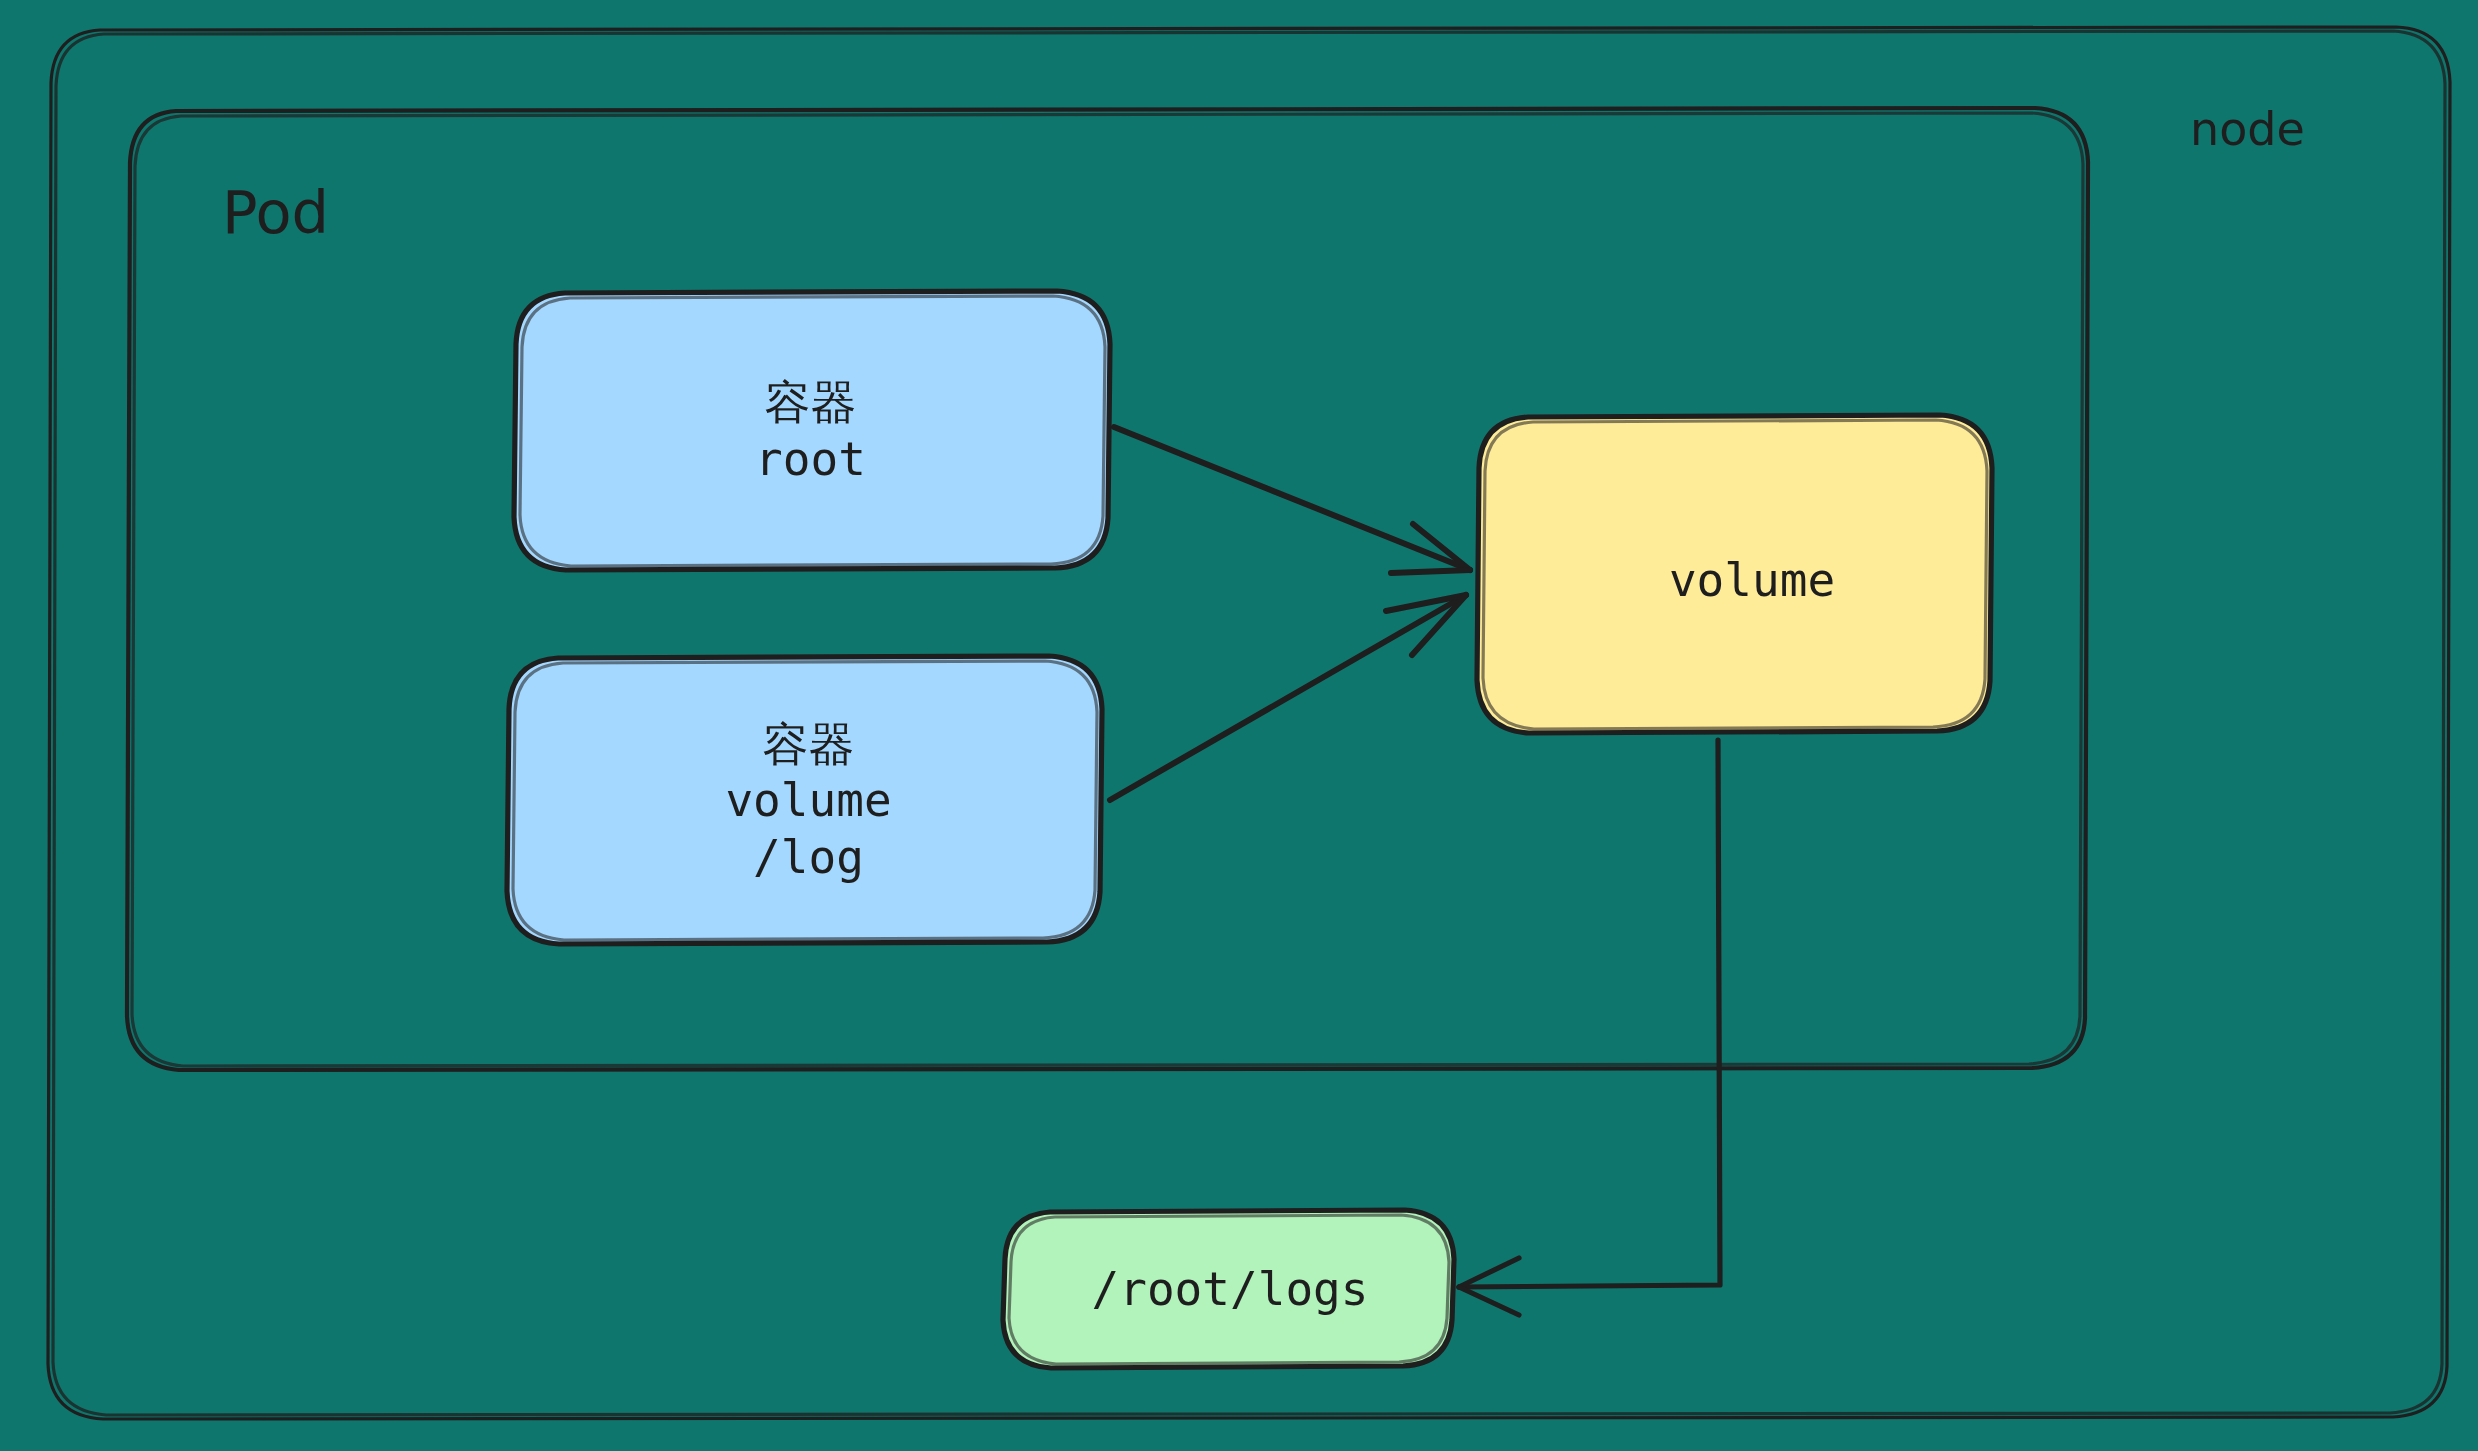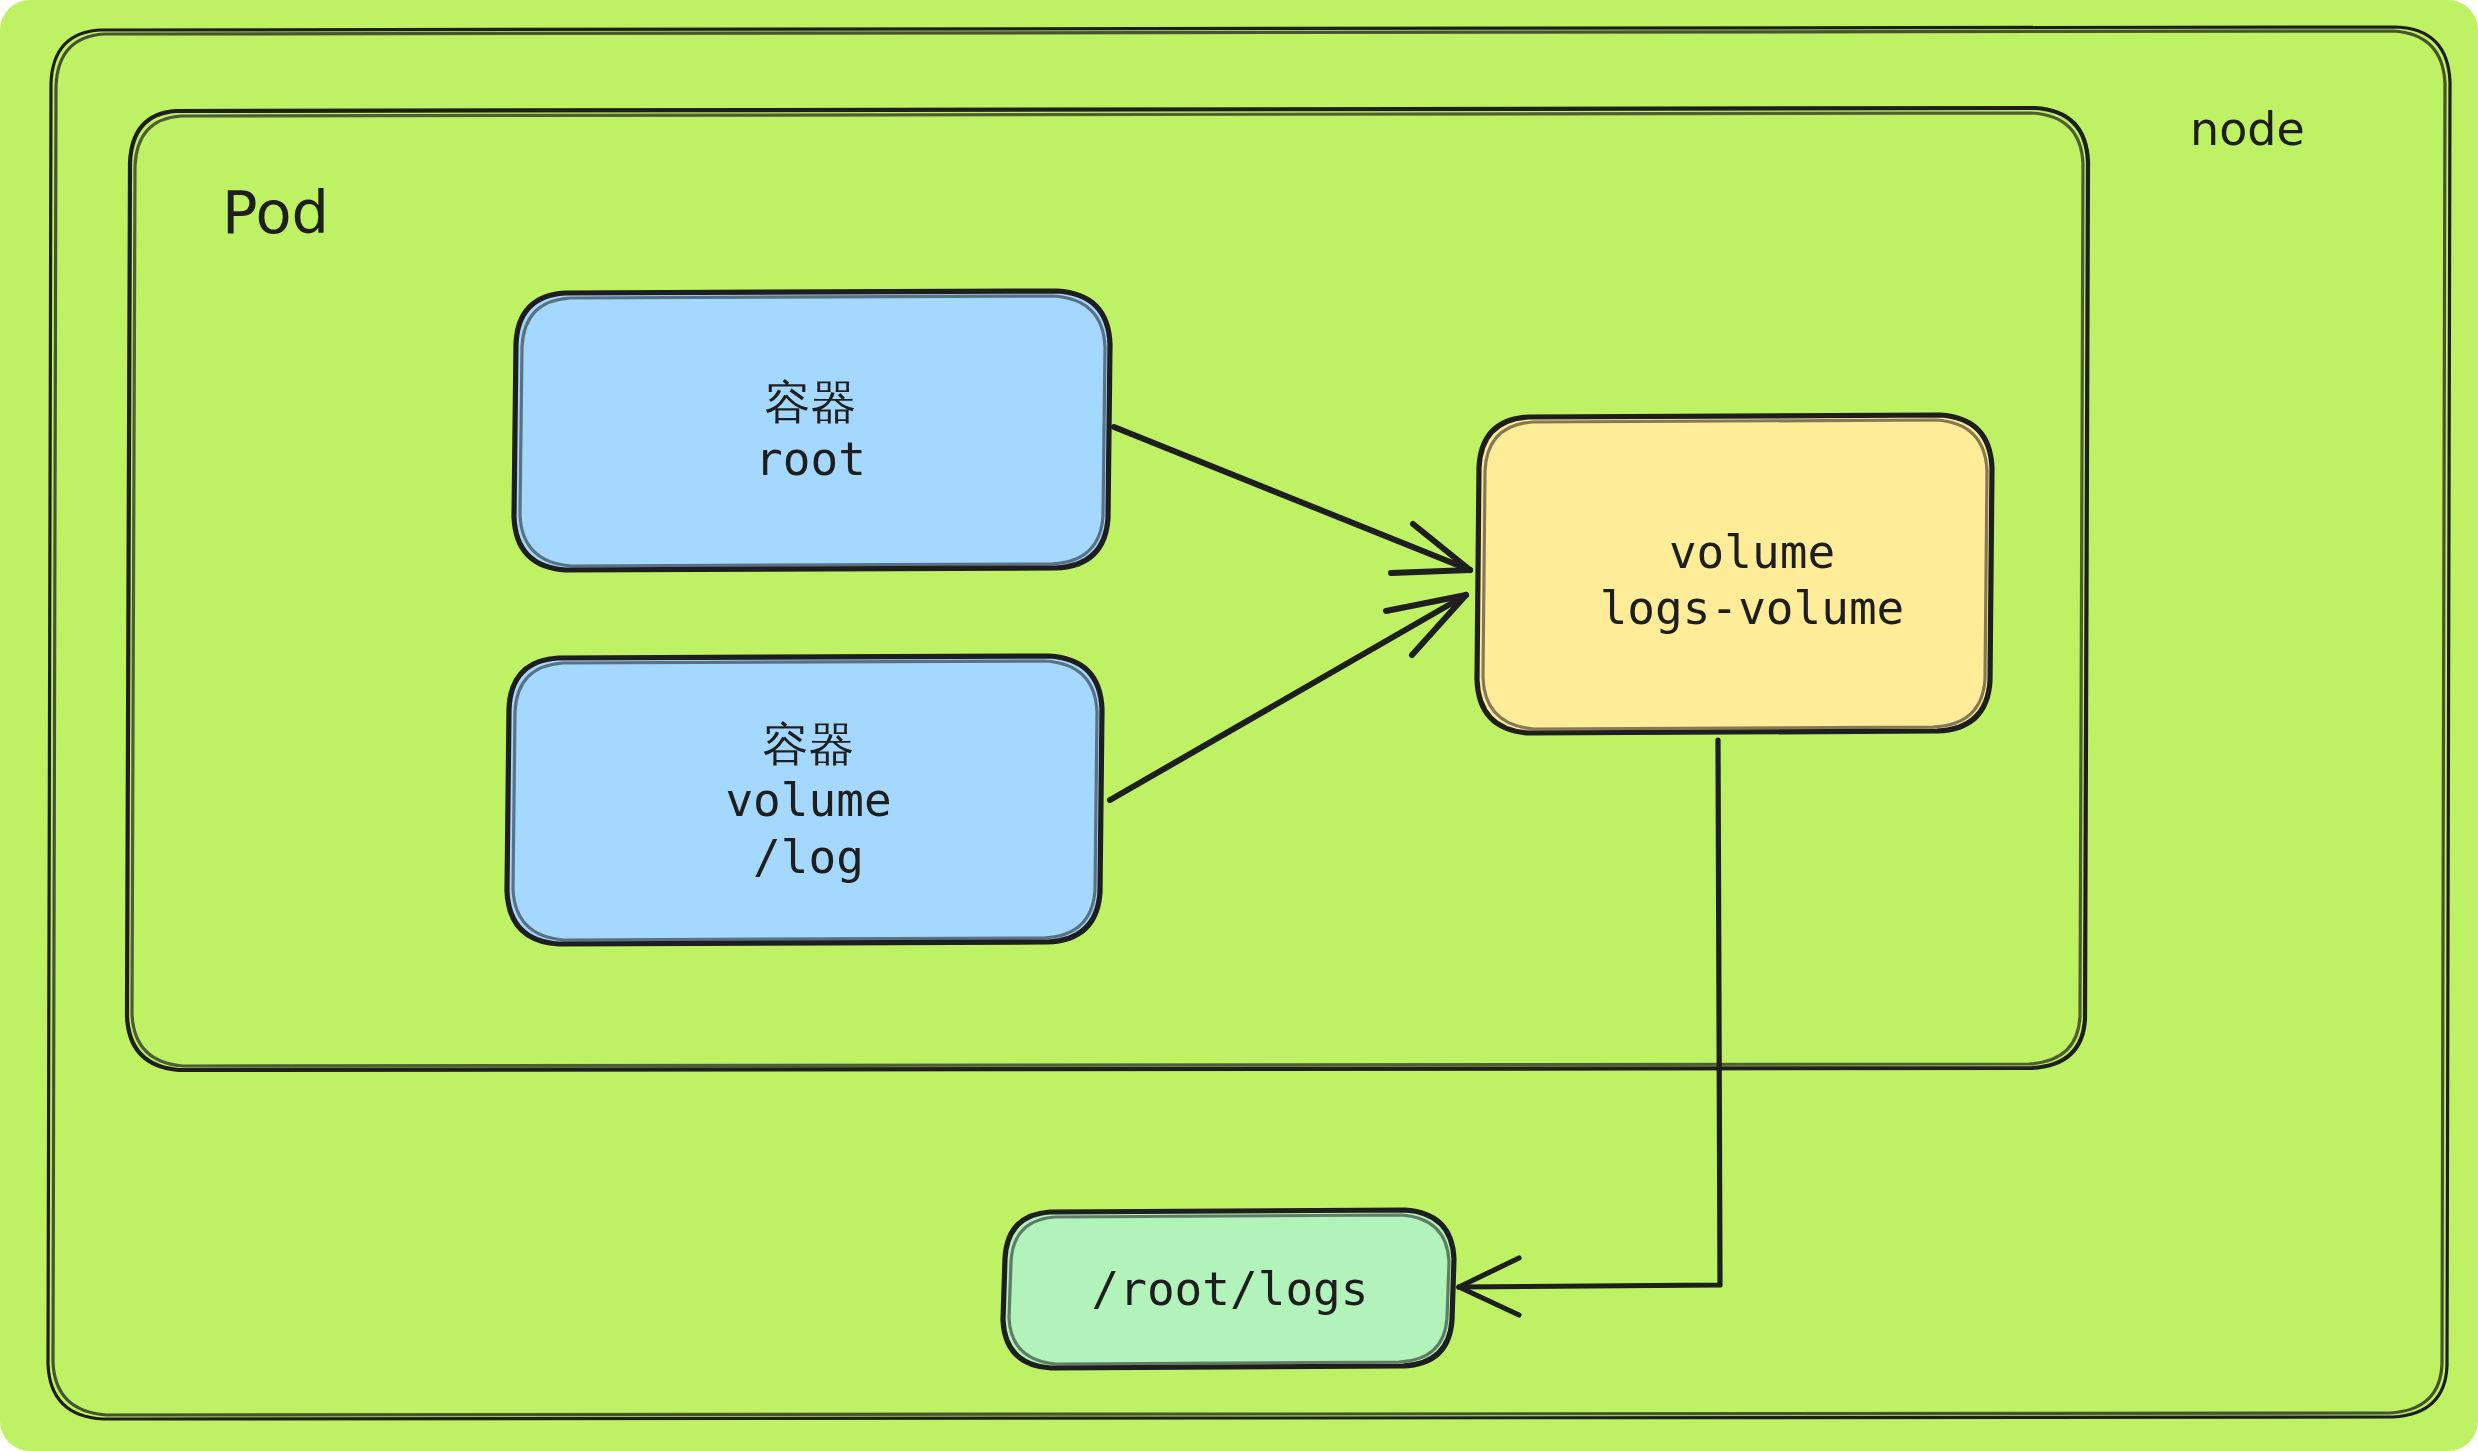--- a/index.html
+++ b/index.html
@@ -4,24 +4,23 @@
 <style>
   html, body {
     margin: 0;
     padding: 0;
     background: #ffffff;
   }
   #canvas {
     position: relative;
     width: 2478px;
     height: 1451px;
-    background: #bef264;
+    background: #0f766e;
     overflow: hidden;
     font-family: "DejaVu Sans", sans-serif;
-    border-radius: 30px;
   }
   #sketch {
     position: absolute;
     inset: 0;
     width: 2478px;
     height: 1451px;
   }
   .lbl {
     position: absolute;
     display: flex;
@@ -150,20 +149,19 @@
   </div>
 
   <div class="lbl box-label" id="busybox-label">
     <span class="cjk">容器</span>
     <span class="code">volume</span>
     <span class="code">/log</span>
   </div>
 
   <div class="lbl box-label" id="volume-label">
     <span class="code">volume</span>
-    <span class="code">logs-volume</span>
   </div>
 
   <div class="lbl box-label" id="rootlogs-label">
     <span class="code">/root/logs</span>
   </div>
 
 </div>
 
 </body></html>

